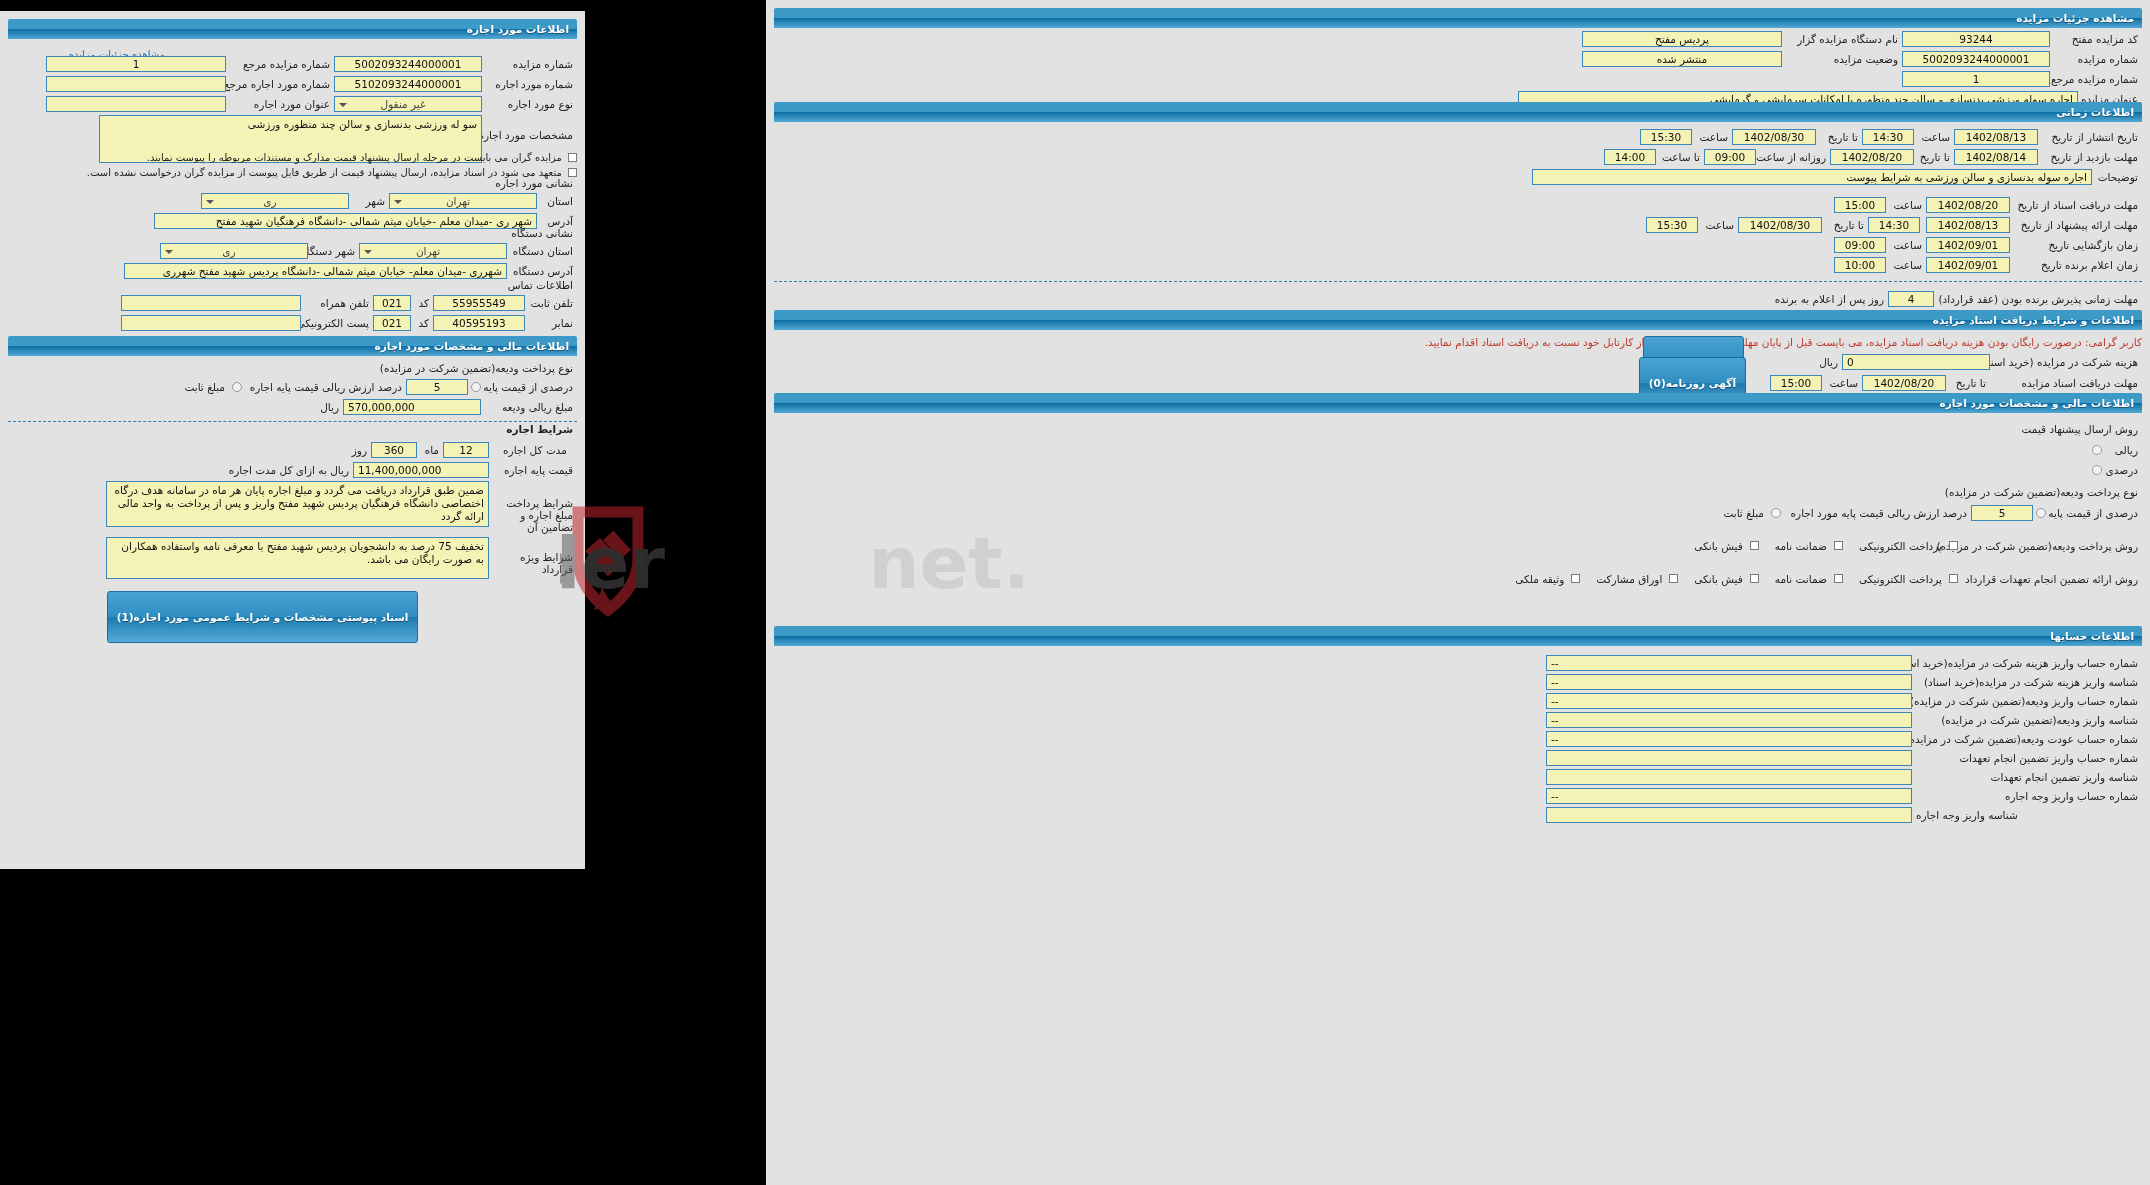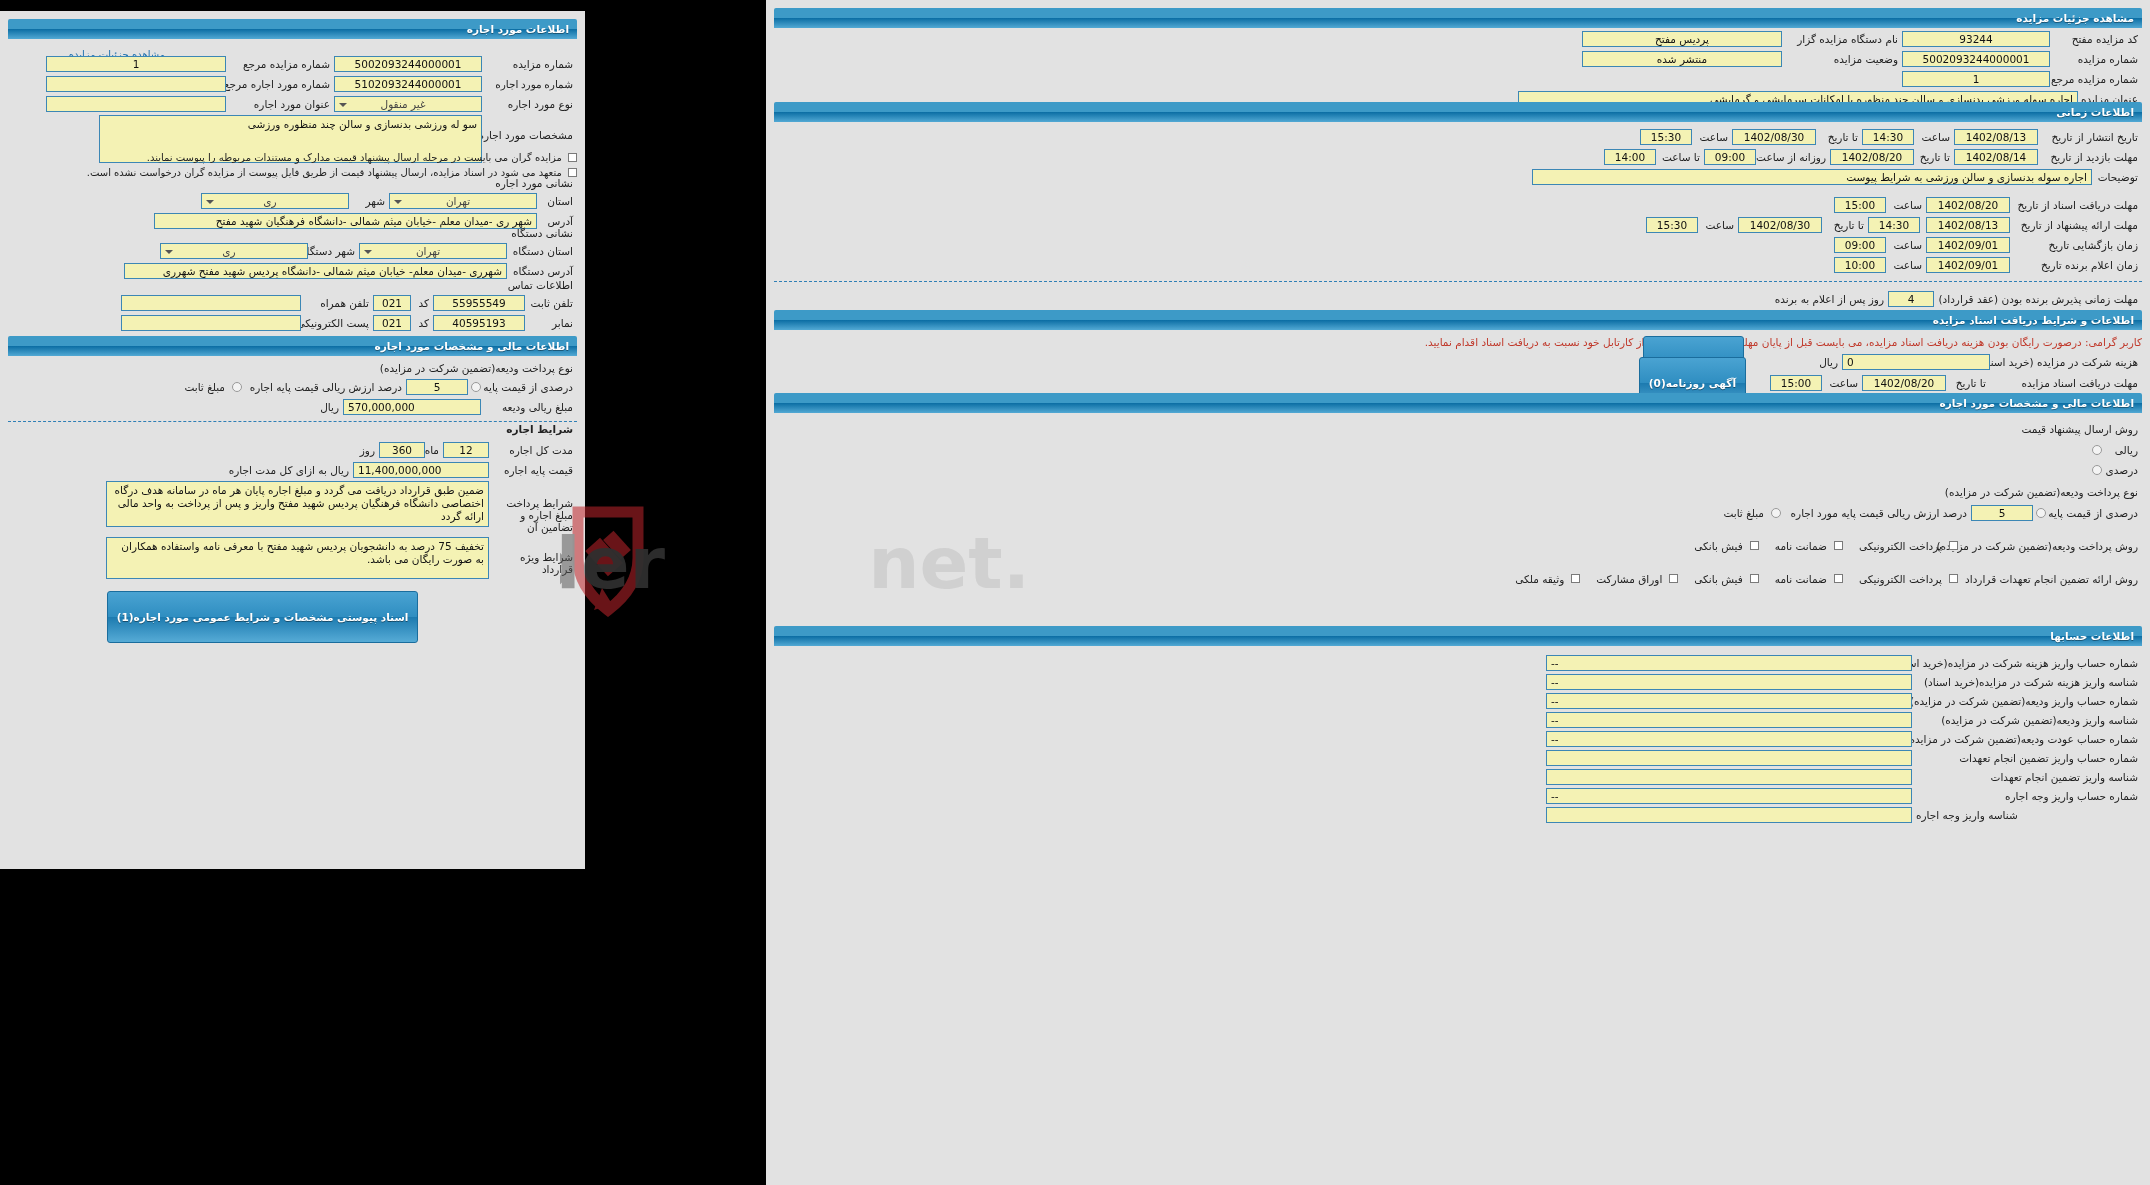--- a/index.html
+++ b/index.html
@@ -194,23 +194,23 @@
       </div>
 
       <div class="dashed" style="margin-top:6px;"></div>
     </div>
 
     <div class="abs" style="left:0; top:412px; width:585px;">
       <div class="lbl" style="text-align:right; padding-right:12px; font-weight:bold;">شرایط اجاره</div>
 
       <div style="margin:6px 8px 0 8px;">
         <div class="row">
-          <span class="lbl" style="width:88px; text-align:right;padding-left:8px;">مدت کل اجاره</span>
+          <span class="lbl" style="width:88px; text-align:center;padding-left:8px;">مدت کل اجاره</span>
           <span class="fld" style="width:46px;">12</span>
-          <span class="lbl" style="width:18px;">ماه</span>
+          <span class="lbl" style="width:26px;">ماه</span>
           <span class="fld" style="width:46px;">360</span>
           <span class="lbl">روز</span>
         </div>
 
         <div class="row">
           <span class="lbl" style="width:88px; text-align:right;">قیمت پایه اجاره</span>
           <span class="fld left" style="width:136px;">11,400,000,000</span>
           <span class="lbl">ریال به ازای کل مدت اجاره</span>
         </div>
 

